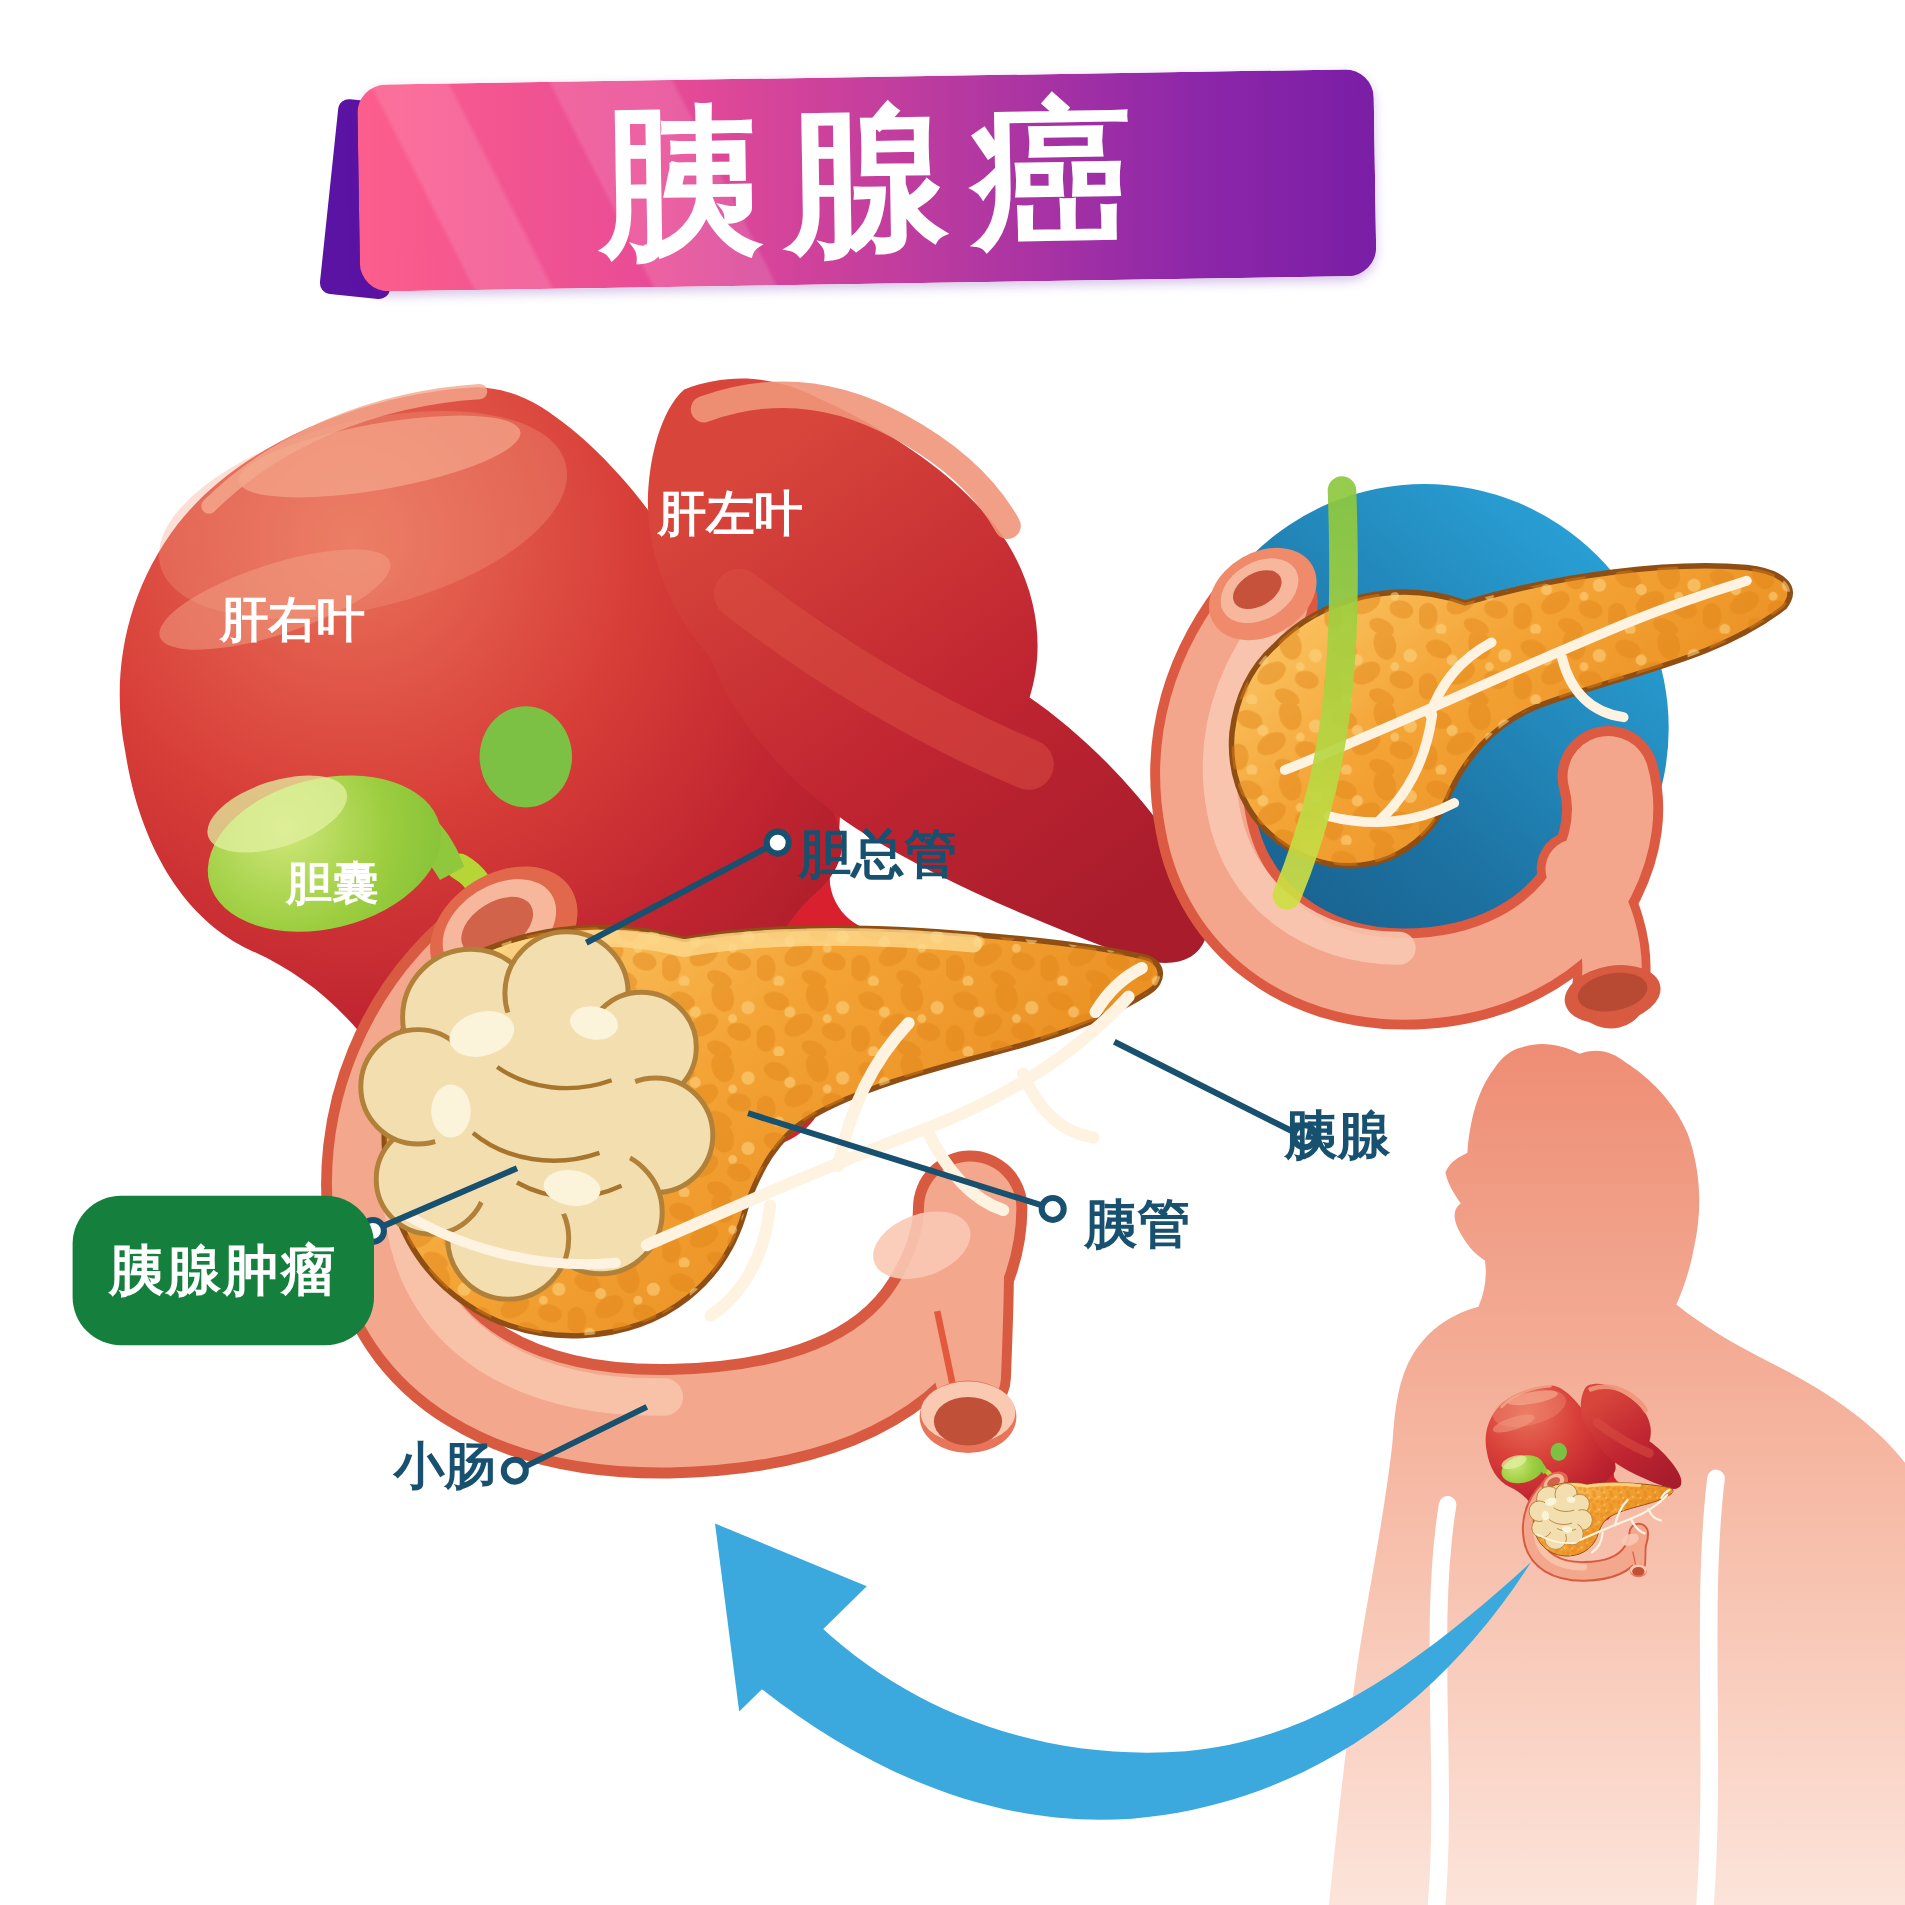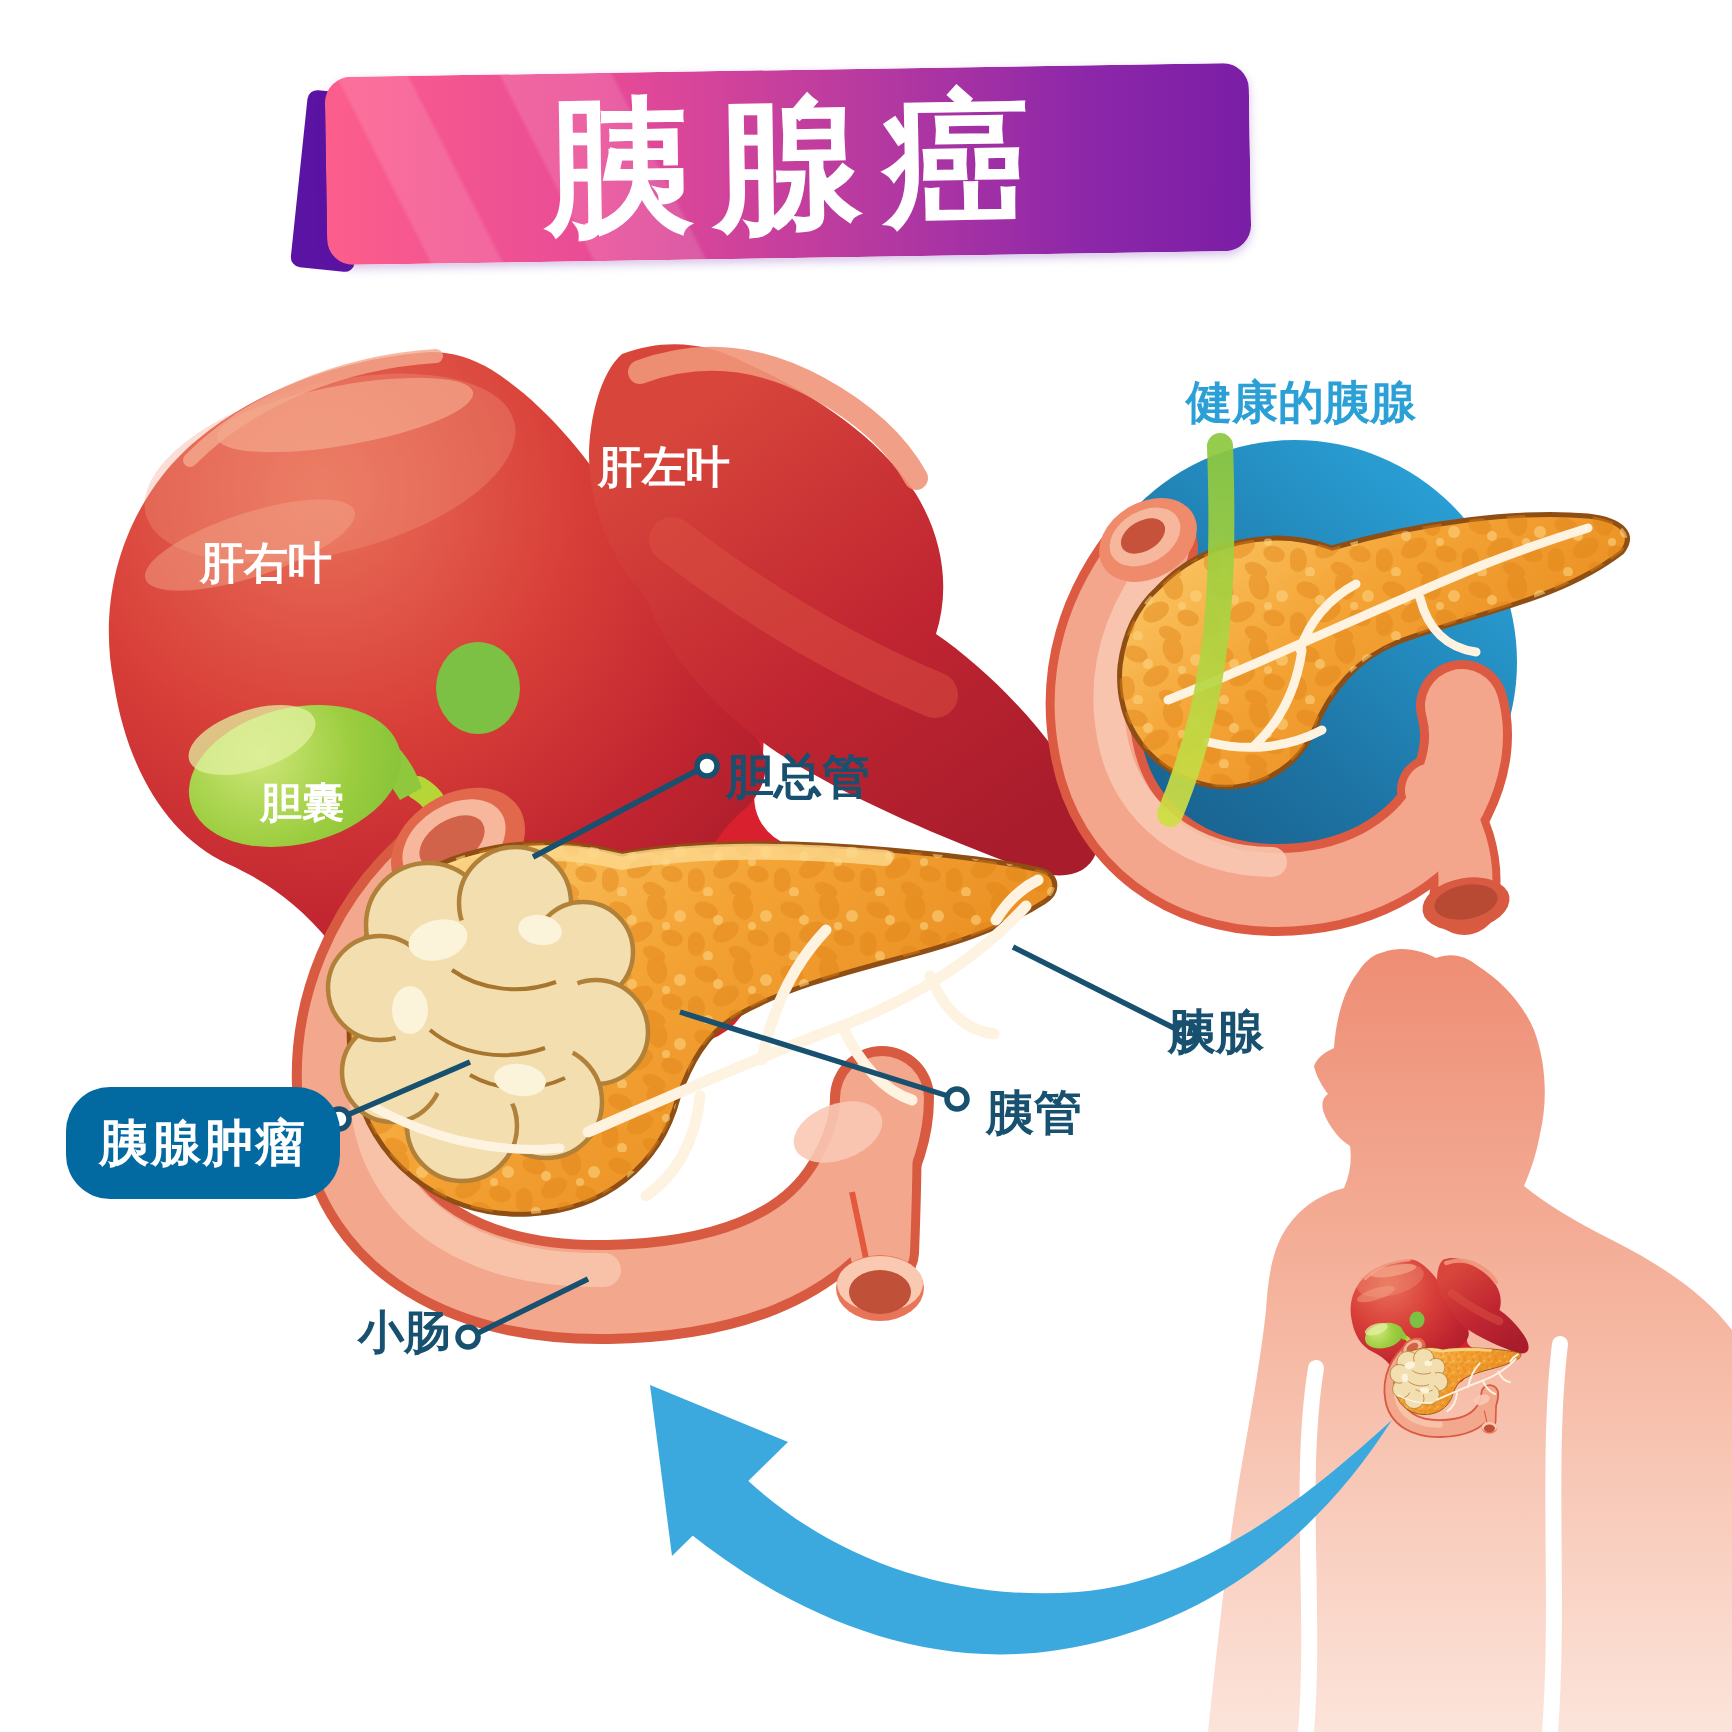--- a/index.html
+++ b/index.html
@@ -23,22 +23,22 @@
       linear-gradient(91deg,#fc5e8c 0%, #e84b96 30%, #b83aa0 58%, #8d27a9 82%, #7a1ea6 100%);
     box-shadow:0 4px 10px rgba(90,19,163,.25);
   }
   #banner .title-text{
     position:absolute;left:0;top:0;width:100%;height:100%;
     display:flex;align-items:center;justify-content:center;
     font-size:148px;font-weight:bold;color:#ffffff;letter-spacing:.14em;
     text-indent:.14em;line-height:1;
   }
   .badge{
-    position:absolute;left:66px;top:1087px;width:274px;height:112px;border-radius:44px;
-    background:#0369a1;display:flex;align-items:center;justify-content:center;
+    position:absolute;left:66px;top:1087px;width:274px;height:136px;border-radius:44px;
+    background:#15803d;display:flex;align-items:center;justify-content:center;
   }
   .badge span{color:#fff;font-size:50px;font-weight:600;letter-spacing:2px;}
   .fs44{font-size:44px;} .fs46{font-size:46px;} .fs48{font-size:48px;} .fs42{font-size:42px;margin-top:24px;}
 </style>
 </head>
 <body>
 
 <div id="stage">
 
   <svg id="art" width="1732" height="1732" viewBox="0 0 1732 1732">
@@ -304,21 +304,20 @@
 
   <div id="banner-fold"></div>
   <div id="banner">
     <div class="title-text">胰腺癌</div>
   </div>
 
   <div class="lbl white fs44" style="left:200px;top:534px;">肝右叶</div>
   <div class="lbl white fs44" style="left:598px;top:438px;">肝左叶</div>
   <div class="lbl white fs42" style="left:260px;top:751px;">胆囊</div>
   <div class="lbl fs48" style="left:726px;top:733px;margin-top:12px;">胆总管</div>
-  <div class="lbl blue fs46" style="left:1186px;top:372px;">健康的胰腺</div>
   <div class="lbl fs48" style="left:1168px;top:1000px;">胰腺</div>
   <div class="lbl fs48" style="left:986px;top:1068px;margin-top:13px;">胰管</div>
   <div class="lbl fs46" style="left:358px;top:1302px;">小肠</div>
 
   <div class="badge">
     <span>胰腺肿瘤</span>
   </div>
 
 </div>
 

